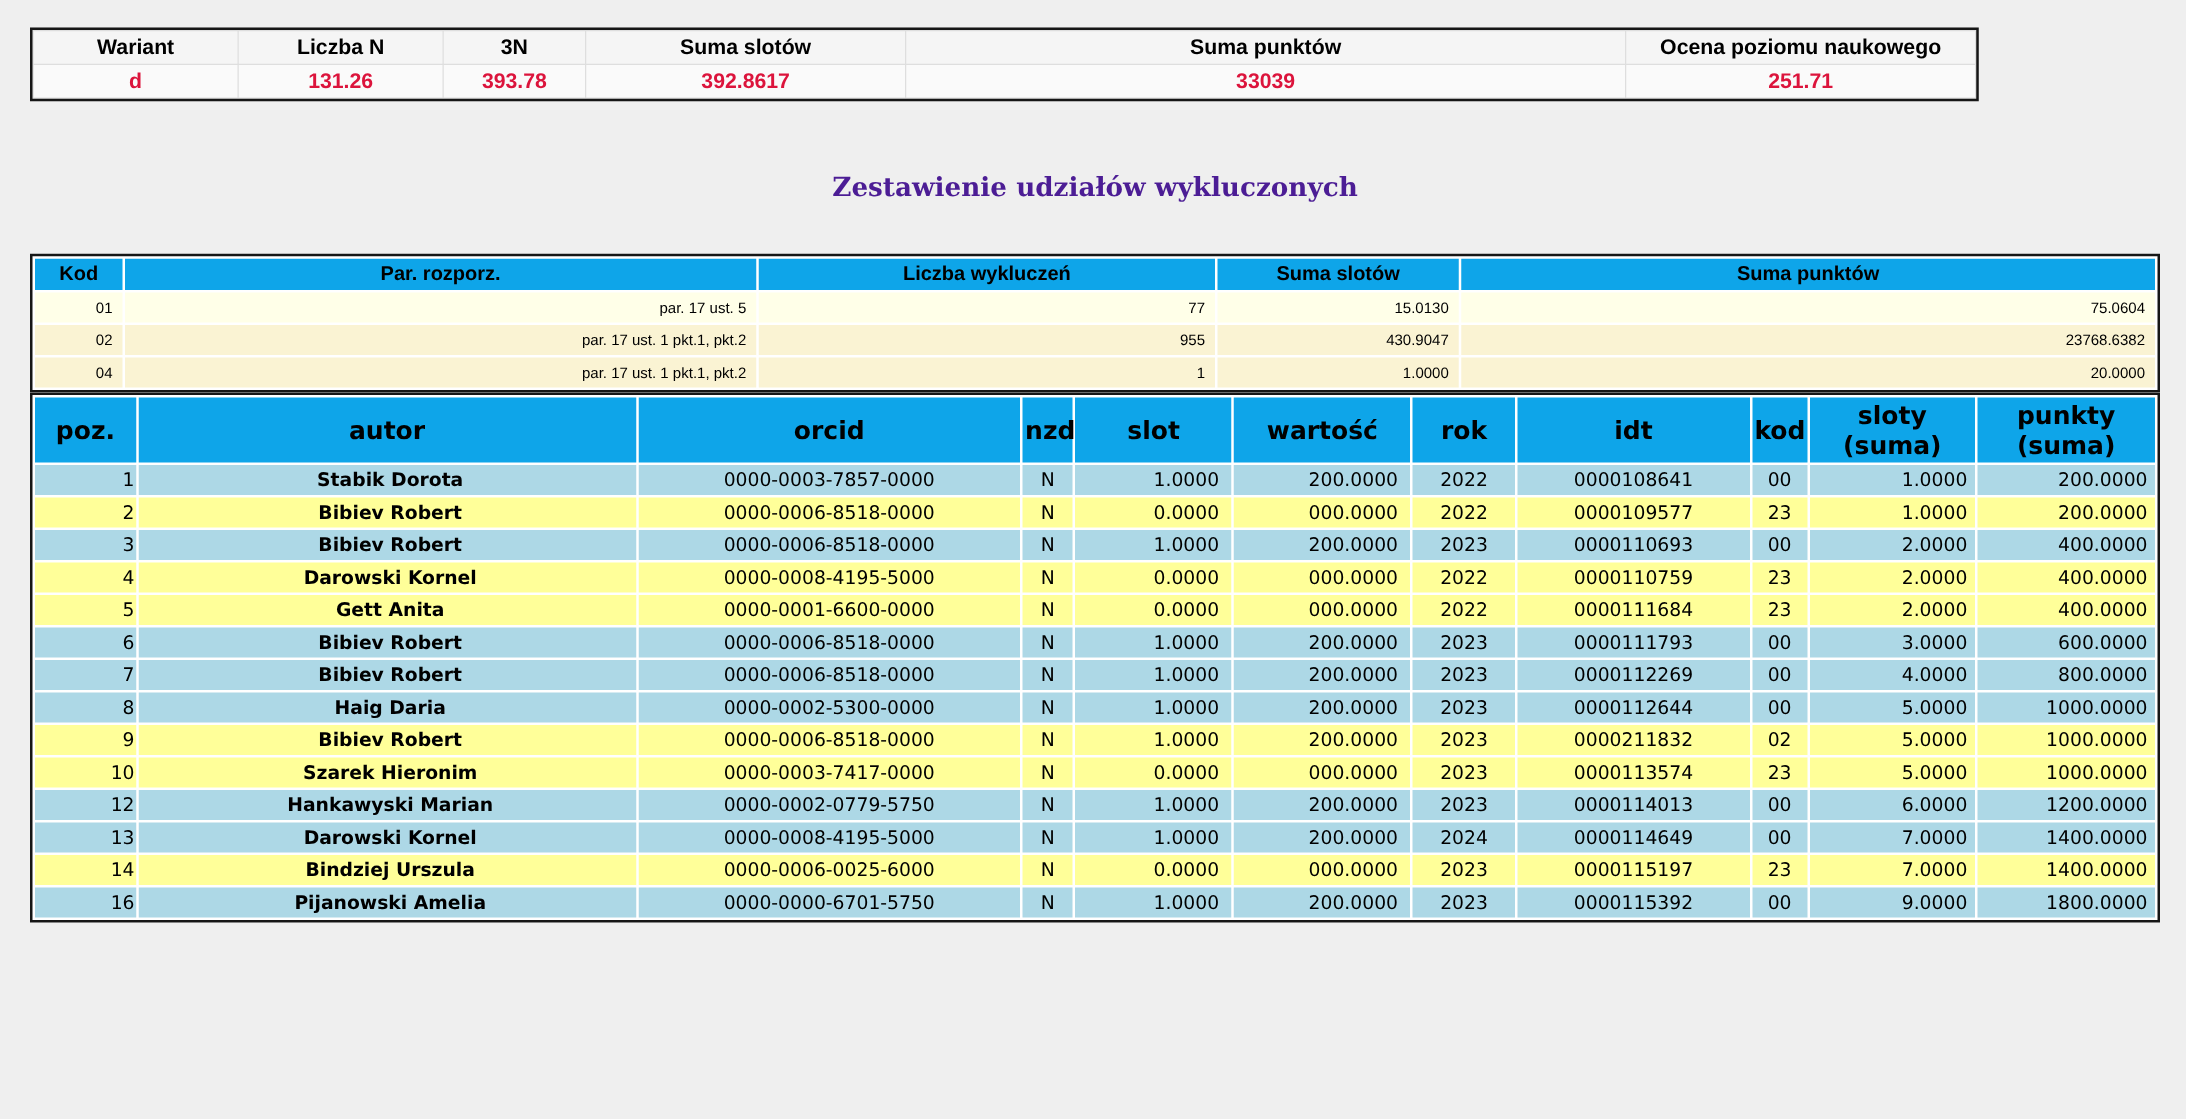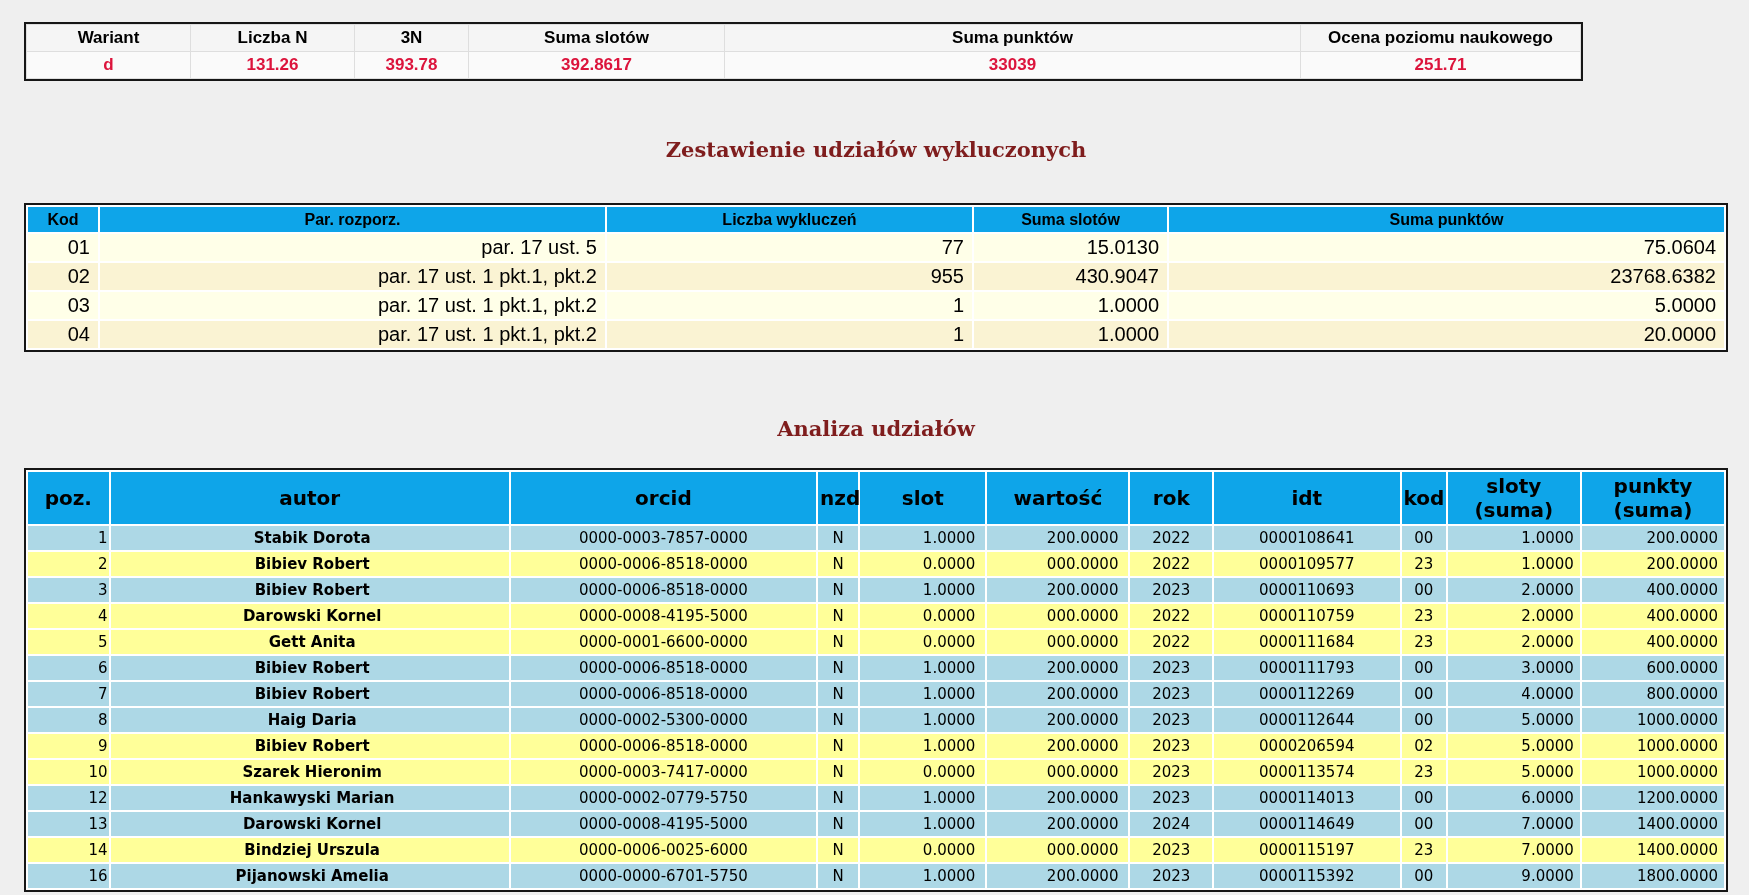--- a/index.html
+++ b/index.html
@@ -21,37 +21,37 @@
     text-align:center;padding:3px 19px;height:20px;
   }
   .t1 td{
     background:#fafafa;color:#dc143c;font-weight:bold;font-size:17px;
     text-align:center;padding:3px 4px;height:20px;
   }
 
   
   h2.section{
     font-family:"DejaVu Serif","Liberation Serif",serif;
-    font-weight:bold;font-size:21px;color:#7f1d1d;
+    font-weight:bold;font-size:21px;color:#4c1d95;
     width:1704px;text-align:center;line-height:26px;
   }
   h2.h-excluded{margin:56px 0 40px 0;}
   h2.h-analysis{margin:64px 0 26px 0;}
 
   
   .grid{
     width:1704px;border:2px solid #161616;border-spacing:2px;background:#ffffff;
   }
   .grid th{
     background:#0ea5e9;color:#000;font-weight:bold;text-align:center;
   }
 
   
   .t2 th{font-size:16px;padding:3px 4px;height:19px;}
-  .t2 td{font-size:20px;padding:2px 8px 2px 4px;height:20px;text-align:right;color:#000;}
+  .t2 td{font-size:12px;padding:2px 8px 2px 4px;height:20px;text-align:right;color:#000;}
   .t2 tr.band-light td{background:#ffffe8;}
   .t2 tr.band-dark  td{background:#faf3d3;}
 
   
   .t3{font-family:"DejaVu Sans",sans-serif;}
   .t3 th{font-size:20px;padding:2px 2px;height:21px;}
   .t3 td{font-size:15px;padding:2px 2px;height:20px;color:#000;}
   .t3 tr.band-blue   td{background:#add8e6;}
   .t3 tr.band-yellow td{background:#ffff99;}
   .t3 td.c-poz{text-align:right;padding-right:1px;}
@@ -123,38 +123,30 @@
           <td class="c-sloty">15.0130</td>
           <td class="c-punkty">75.0604</td>
         </tr>
         <tr class="band-dark">
           <td class="c-kod">02</td>
           <td class="c-par">par. 17 ust. 1 pkt.1, pkt.2</td>
           <td class="c-liczba">955</td>
           <td class="c-sloty">430.9047</td>
           <td class="c-punkty">23768.6382</td>
         </tr>
-        <tr class="band-light">
-          <td class="c-kod">03</td>
-          <td class="c-par">par. 17 ust. 1 pkt.1, pkt.2</td>
-          <td class="c-liczba">1</td>
-          <td class="c-sloty">1.0000</td>
-          <td class="c-punkty">5.0000</td>
-        </tr>
         <tr class="band-dark">
           <td class="c-kod">04</td>
           <td class="c-par">par. 17 ust. 1 pkt.1, pkt.2</td>
           <td class="c-liczba">1</td>
           <td class="c-sloty">1.0000</td>
           <td class="c-punkty">20.0000</td>
         </tr>
       </tbody>
   </table>
 
-  <h2 class="section h-analysis">Analiza udziałów</h2>
 
   <table class="grid t3">
     <colgroup>
       <col style="width:80px">
         <col style="width:395px">
         <col style="width:303px">
       <col style="width:40px">
         <col style="width:124px">
         <col style="width:140px">
       <col style="width:81px">
@@ -284,21 +276,21 @@
           <td class="c-punkty_suma">1000.0000</td>
         </tr>
         <tr class="band-yellow">
           <td class="c-poz">9</td>
           <td class="c-autor">Bibiev Robert</td>
           <td class="c-orcid">0000-0006-8518-0000</td>
           <td class="c-nzd">N</td>
           <td class="c-slot">1.0000</td>
           <td class="c-wartosc">200.0000</td>
           <td class="c-rok">2023</td>
-          <td class="c-idt">0000206594</td>
+          <td class="c-idt">0000211832</td>
           <td class="c-kod">02</td>
           <td class="c-sloty_suma">5.0000</td>
           <td class="c-punkty_suma">1000.0000</td>
         </tr>
         <tr class="band-yellow">
           <td class="c-poz">10</td>
           <td class="c-autor">Szarek Hieronim</td>
           <td class="c-orcid">0000-0003-7417-0000</td>
           <td class="c-nzd">N</td>
           <td class="c-slot">0.0000</td>

